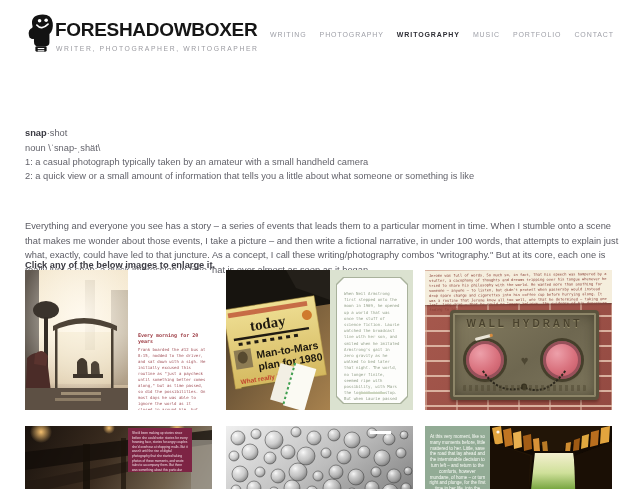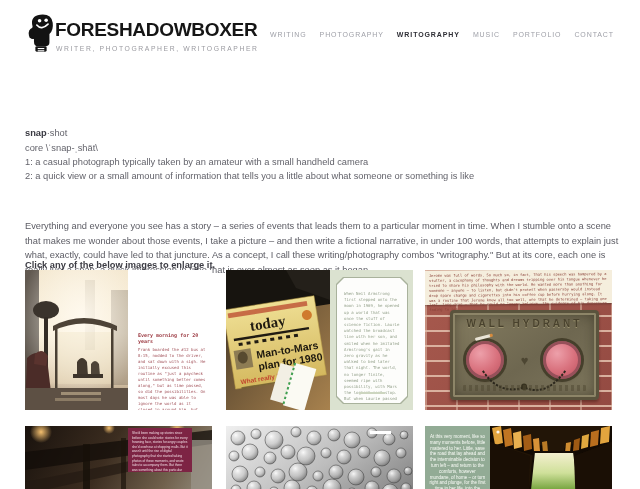--- a/index.html
+++ b/index.html
@@ -101,21 +101,21 @@
   <nav>
     <a>WRITING</a>
     <a>PHOTOGRAPHY</a>
     <a class="active">WRITOGRAPHY</a>
     <a>MUSIC</a>
     <a>PORTFOLIO</a>
     <a>CONTACT</a>
   </nav>
 
   <div class="def def-word"><b>snap</b><span>·shot</span></div>
-  <div class="def def-noun">core \ˈsnap-ˌshät\</div>
+  <div class="def def-noun">noun \ˈsnap-ˌshät\</div>
   <div class="def def-s1">1: a casual photograph typically taken by an amateur with a small handheld camera</div>
   <div class="def def-s2">2: a quick view or a small amount of information that tells you a little about what someone or something is like</div>
 
   <p class="intro">Everything and everyone you see has a story – a series of events that leads them to a particular moment in time. When I stumble onto a scene that makes me wonder about those events, I take a picture – and then write a fictional narrative, in under 100 words, that attempts to explain just what, exactly, could have led to that juncture. As a concept, I call these writing/photography combos "writography." But at its core, each one is really just a snap: a quick impression in time that is over almost as soon as it began.</p>
   <p class="cta">Click any of the below images to enlarge it.</p>
 
   <div class="tile r1 c1 t1">
     <svg class="photo" width="103" height="140" viewBox="0 0 103 140" preserveAspectRatio="none">
       <defs>
         <linearGradient id="sep" x1="0" y1="0" x2="0" y2="1">

